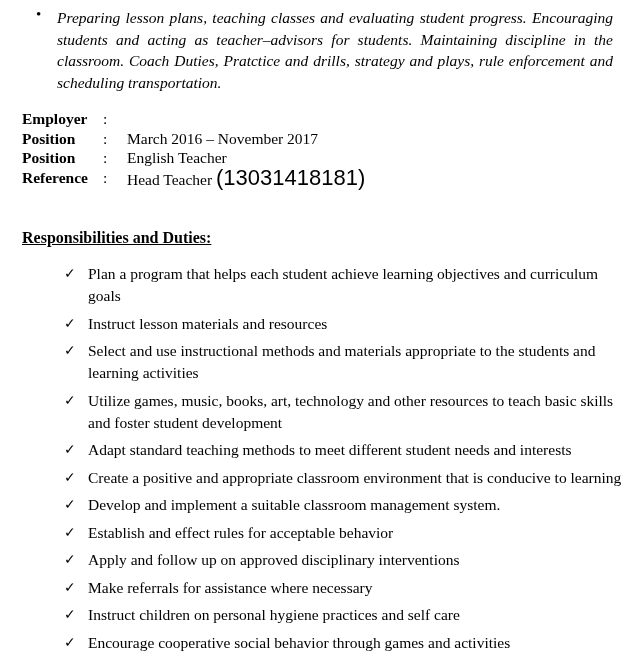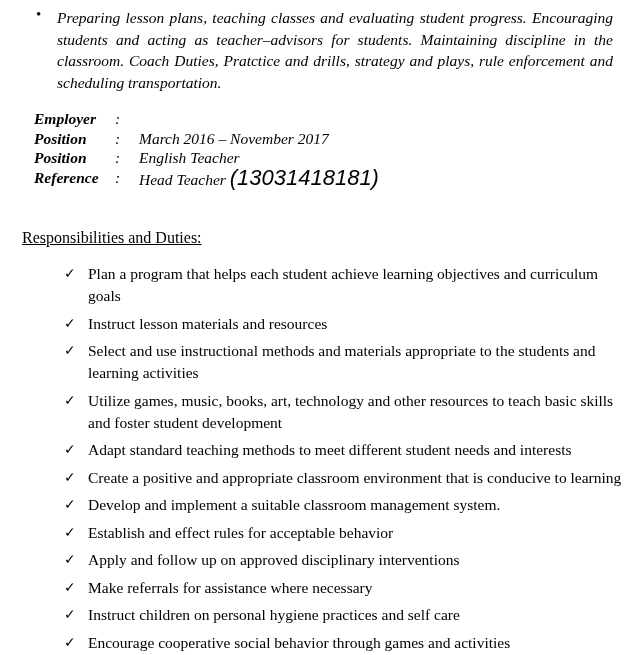--- a/index.html
+++ b/index.html
@@ -32,40 +32,39 @@
   .intro .intro-text {
     display: block;
     width: 556px;
     font-size: 15.5px;
     line-height: 21.5px;
     text-align: justify;
     font-style: italic;
   }
   
   .details {
-    margin-left: 12px;
+    margin-left: 0;
     margin-bottom: 40px;
-    font-style: italic;
   }
   .detail-row {
     display: grid;
     grid-template-columns: 81px 24px 450px;
     font-size: 15.5px;
     line-height: 19.5px;
   }
   .detail-row .label { font-weight: bold; }
   .detail-row .colon { text-align: left; }
   .detail-row .phone {
     font-family: "Liberation Sans", sans-serif;
     font-size: 22px;
   }
   
   .section-heading {
     font-size: 16px;
-    font-weight: normal;
+    font-weight: bold;
     text-decoration: underline;
     margin-bottom: 16px;
   }
   
   .duties {
     list-style: none;
     margin-top: 16px;
   }
   .duty {
     position: relative;

